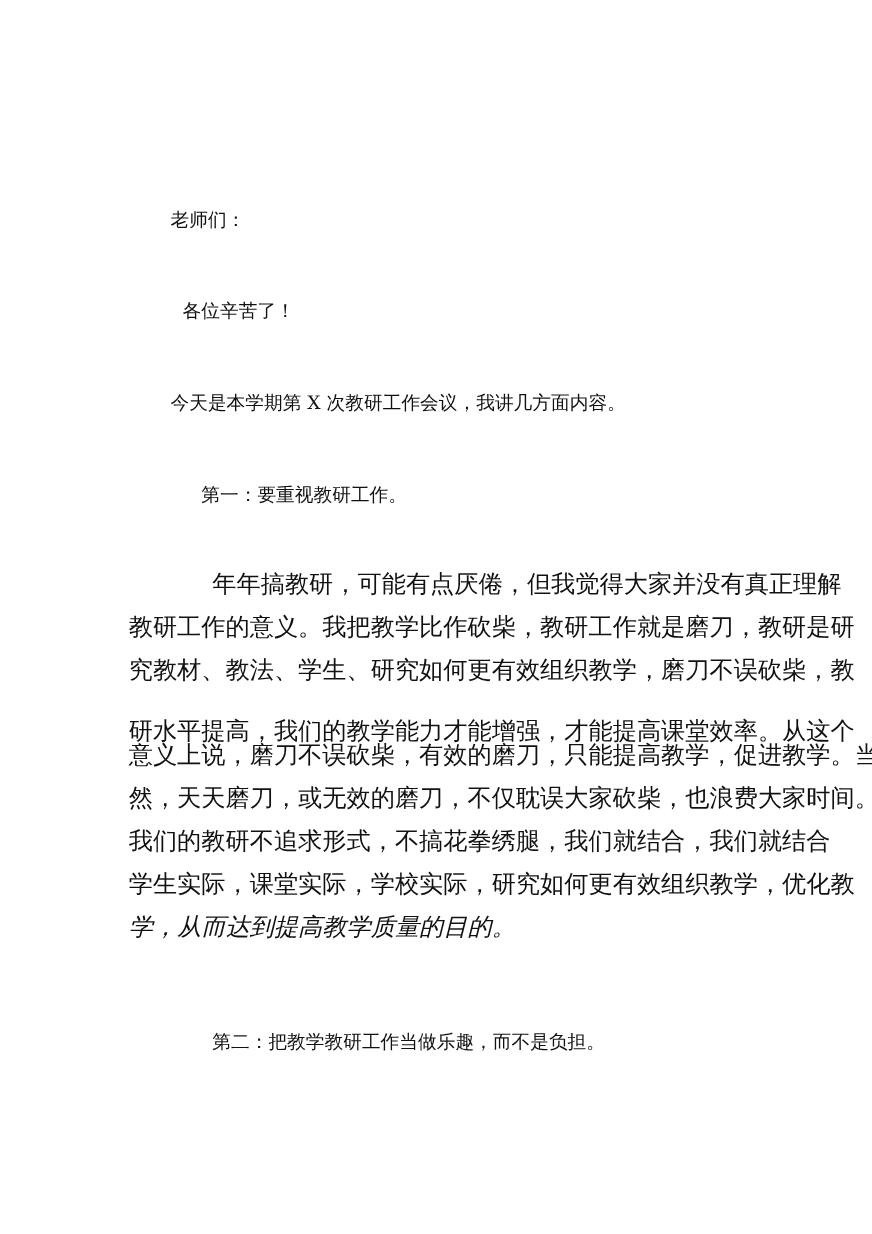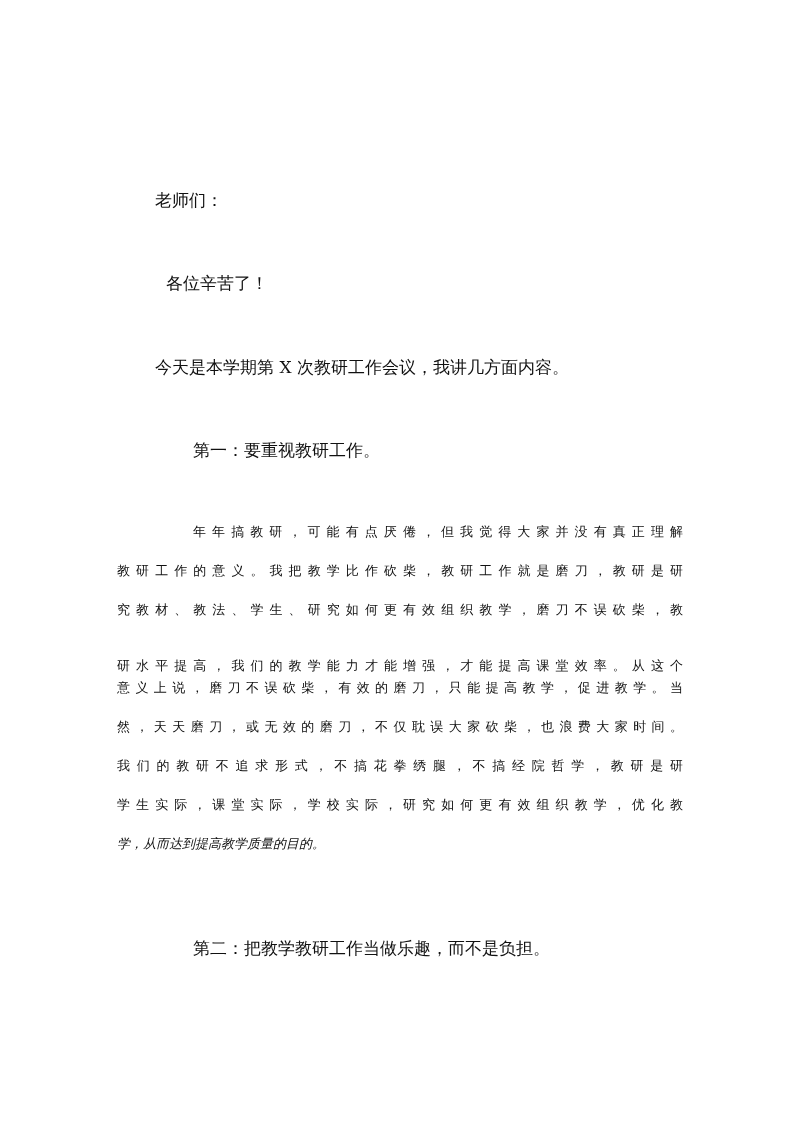--- a/index.html
+++ b/index.html
@@ -19,21 +19,21 @@
       position: absolute;
       font-size: 17px;
       line-height: 24px;
       white-space: nowrap;
       letter-spacing: 0px;
     }
     .para-line {
       position: absolute;
       left: 117px;
       width: 566px;
-      font-size: 13px;
+      font-size: 22px;
       line-height: 24px;
       white-space: nowrap;
       text-align: justify;
       text-align-last: justify;
     }
     .para-line.last {
       text-align-last: left;
       font-style: italic;
     }
     .para-line.indent {
@@ -45,29 +45,29 @@
 <body>
 
 <div>
 
   <div class="line" style="left:155px; top:188px;">老师们：</div>
 
   <div class="line" style="left:166px; top:271px;">各位辛苦了！</div>
 
   <div class="line" style="left:155px; top:355px;">今天是本学期第 X 次教研工作会议，我讲几方面内容。</div>
 
-  <div class="line" style="left:193px; top:438px;">第一：要重视教研工作。</div>
+  <div class="line" style="left:183px; top:438px;">第一：要重视教研工作。</div>
 
   <div>
     <div class="para-line indent" style="top:520px;">年年搞教研，可能有点厌倦，但我觉得大家并没有真正理解</div>
     <div class="para-line" style="top:559px;">教研工作的意义。我把教学比作砍柴，教研工作就是磨刀，教研是研</div>
     <div class="para-line" style="top:598px;">究教材、教法、学生、研究如何更有效组织教学，磨刀不误砍柴，教</div>
     <div class="para-line" style="top:654px;">研水平提高，我们的教学能力才能增强，才能提高课堂效率。从这个</div>
     <div class="para-line" style="top:676px;">意义上说，磨刀不误砍柴，有效的磨刀，只能提高教学，促进教学。当</div>
     <div class="para-line" style="top:715px;">然，天天磨刀，或无效的磨刀，不仅耽误大家砍柴，也浪费大家时间。</div>
-    <div class="para-line" style="top:754px;">我们的教研不追求形式，不搞花拳绣腿，不搞经院哲学，教研是研</div>
+    <div class="para-line" style="top:754px;">我们的教研不追求形式，不搞花拳绣腿，我们就结合，我们就结合</div>
     <div class="para-line" style="top:793px;">学生实际，课堂实际，学校实际，研究如何更有效组织教学，优化教</div>
     <div class="para-line last" style="top:832px;">学，从而达到提高教学质量的目的。</div>
   </div>
 
   <div class="line" style="left:193px; top:936px;">第二：把教学教研工作当做乐趣，而不是负担。</div>
 
 </div>
 
 </body></html>

